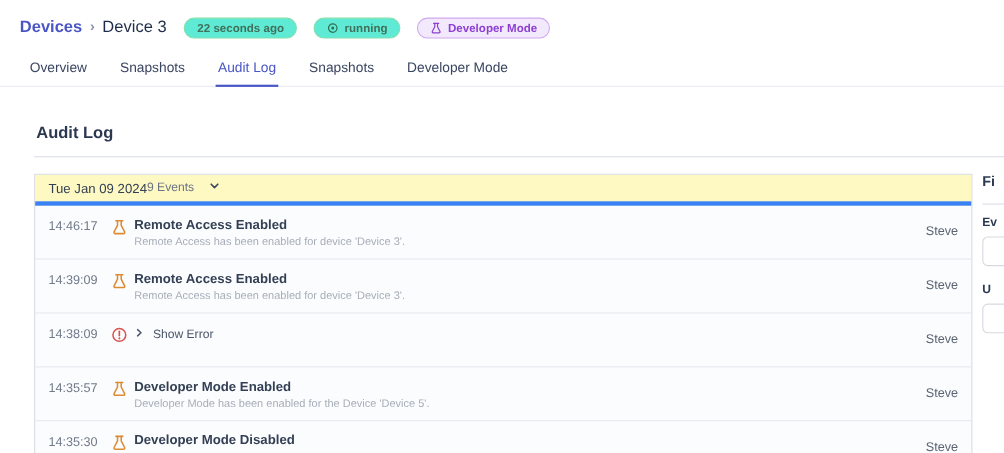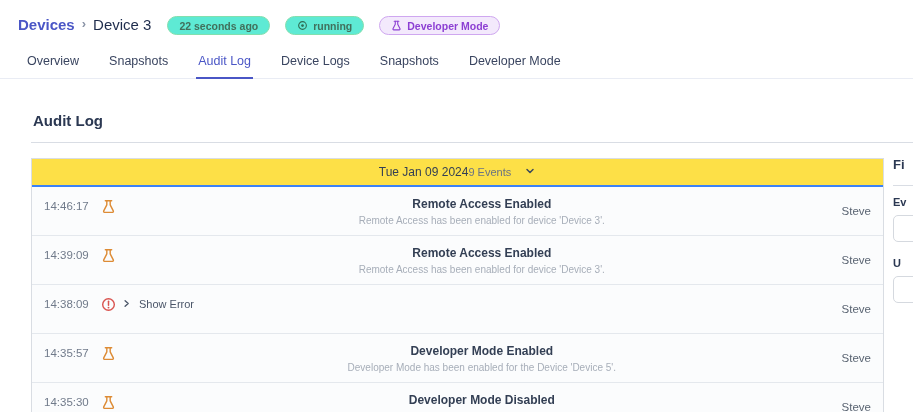--- a/index.html
+++ b/index.html
@@ -41,37 +41,37 @@
 
   
   .page-title { margin:33px 0 0 33px; font-size:15px; font-weight:700; color:#2b3852; }
   .full-divider { margin:13px 0 0 31px; width:882px; border-top:1px solid #d9dde4; }
 
   .audit-table {
     position:absolute; left:31px; top:158px; width:853px;
     border:1px solid #d9dde3; background:#fbfcfd;
   }
   .day-header {
-    height:28px; background:#fde047; border-bottom:2px solid #3b82f6;
-    display:flex; align-items:center; justify-content:center;
+    height:28px; background:#fef9c3; border-bottom:4px solid #3b82f6;
+    display:flex; align-items:center; justify-content:flex-start;
     padding:0 12px;
   }
   .day-date { font-size:12px; color:#333f54; }
   .day-right { display:flex; align-items:center; gap:13px; }
   .day-count { font-size:11px; color:#6a7383; }
   .chevron-btn { display:flex; align-items:center; cursor:pointer; }
 
   .event-row {
     height:49px; padding:9px 12px 0; border-bottom:1px solid #e4e8ed;
     display:flex; align-items:flex-start;
   }
   .event-row:last-child { border-bottom:none; }
   .col-time { width:57px; flex:none; font-size:11.5px; color:#707a8a; padding-top:4px; }
   .col-icon { width:21px; flex:none; padding-top:3px; }
-  .col-main { flex:1; min-width:0;text-align:center; }
+  .col-main { flex:1; min-width:0; }
   .event-title { font-size:12px; font-weight:700; color:#333f54; padding-top:1px; }
   .event-desc { font-size:10px; color:#a7aeb9; margin-top:4px; }
   .expander {
     display:flex; align-items:center; gap:8px; margin-top:4px;
     font-size:11px; color:#4a5568; cursor:pointer;
   }
   .col-user { flex:none; font-size:11.5px; color:#5a6472; padding-top:9px; }
 
   
   .filter-panel { position:absolute; left:893px; top:157px; width:80px; }
@@ -116,21 +116,20 @@
         <span>Developer Mode</span>
       </span>
     </div>
   </div>
 </div>
 
 <div class="tab-bar">
     <div class="tab">Overview</div>
     <div class="tab">Snapshots</div>
     <div class="tab active">Audit Log</div>
-    <div class="tab">Device Logs</div>
     <div class="tab">Snapshots</div>
     <div class="tab">Developer Mode</div>
   </div>
 
 <div class="page-title">Audit Log</div>
 <div class="full-divider"></div>
 
 <div class="audit-table">
   <div class="day-header">
     <span class="day-date">Tue Jan 09 2024</span>

